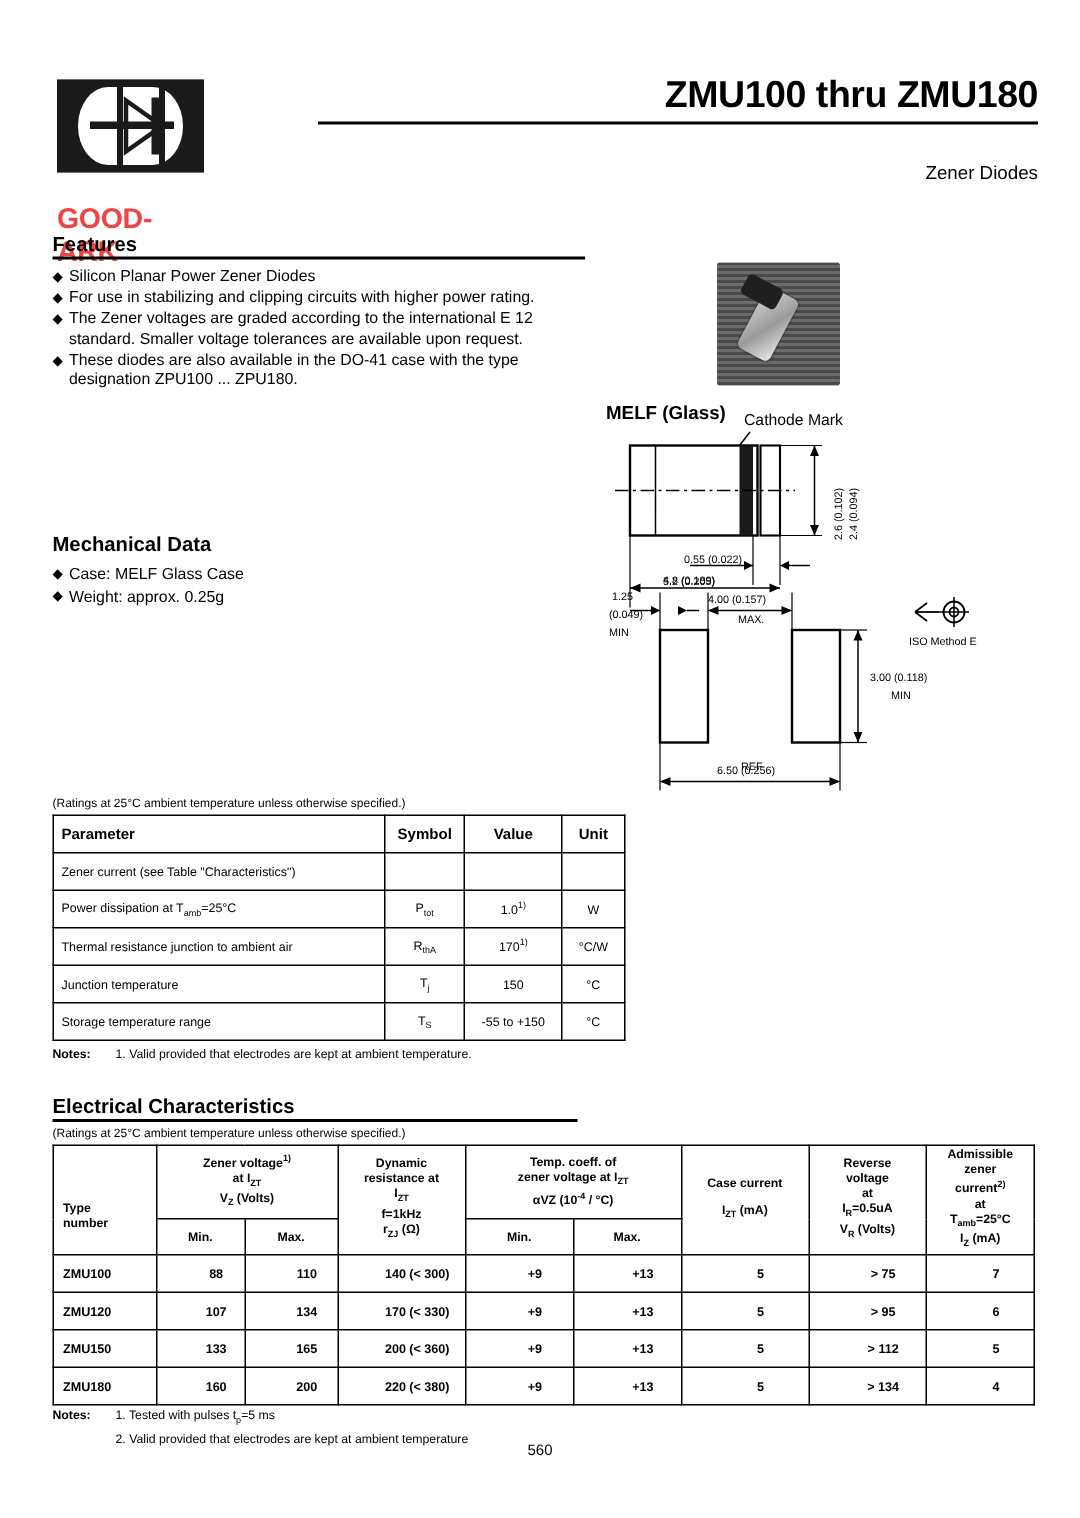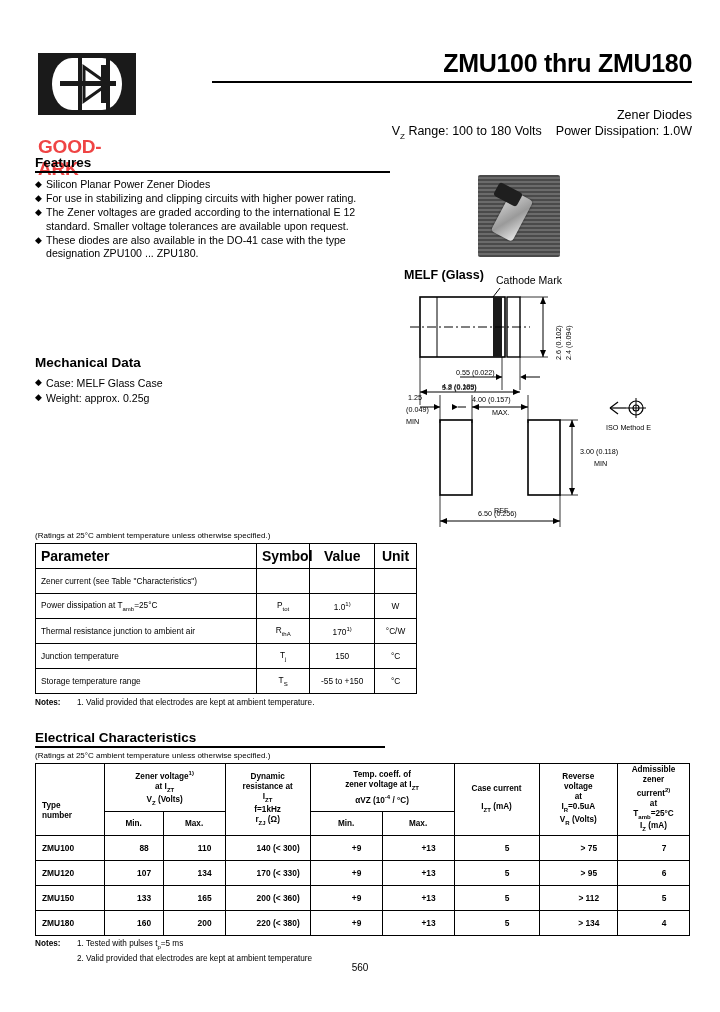--- a/index.html
+++ b/index.html
@@ -210,21 +210,21 @@
     border: 1px solid #000;
     font-size: 8.3px;
     padding: 0 5px;
     height: 24px;
     text-align: left;
     font-weight: normal;
     vertical-align: middle;
   }
   table.grid th {
     font-weight: bold;
-    font-size: 14px;
+    font-size: 10px;
   }
   table.grid td.c, table.grid th.c { text-align: center; }
   .sup { font-size: 6px; vertical-align: super; }
   .sb  { font-size: 6px; vertical-align: sub; }
 
   .notes-line {
     font-size: 8.2px;
     margin-top: 4px;
     display: flex;
   }
@@ -288,24 +288,20 @@
           <rect x="22" y="28" width="56" height="5" fill="#1a1a1a"></rect>
         </svg>
       </div>
       <div class="logo-text">GOOD-ARK</div>
     </div>
 
     <div class="title-area">
       <div class="main-title">ZMU100 thru ZMU180</div>
       <div class="title-rule"></div>
       <div class="subtitle-1">Zener Diodes</div>
-      <div class="subtitle-2">
-        <span><span>V</span><span class="sub">Z</span><span> Range: 100 to 180 Volts</span></span>
-        <span>Power Dissipation: 1.0W</span>
-      </div>
     </div>
   </div>
 
   <div class="features-box">
     <div class="sec-head sec-rule">Features</div>
     <div class="bullets">
       <div class="bullet-row">
         <span class="diamond">◆</span>
         <span class="btext">Silicon Planar Power Zener Diodes</span>
       </div>

